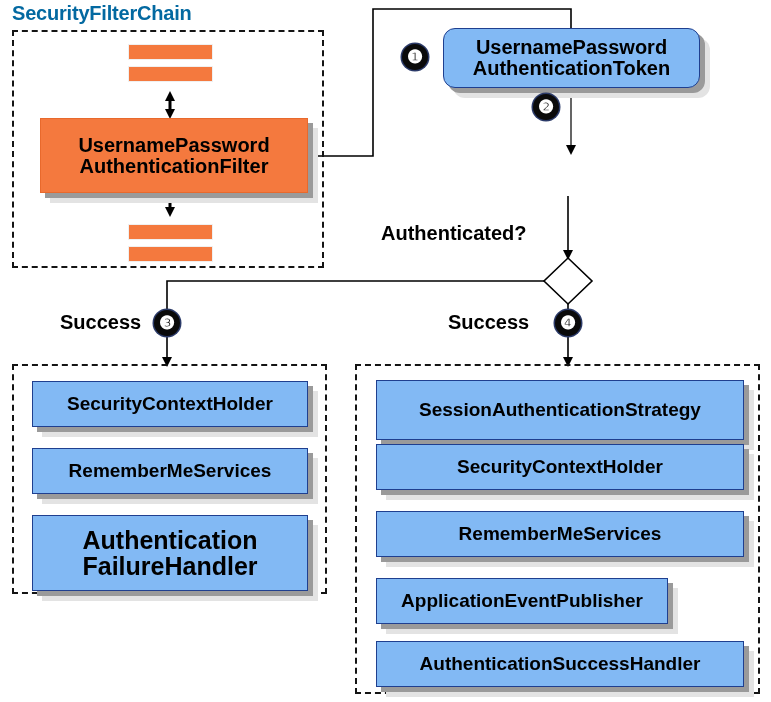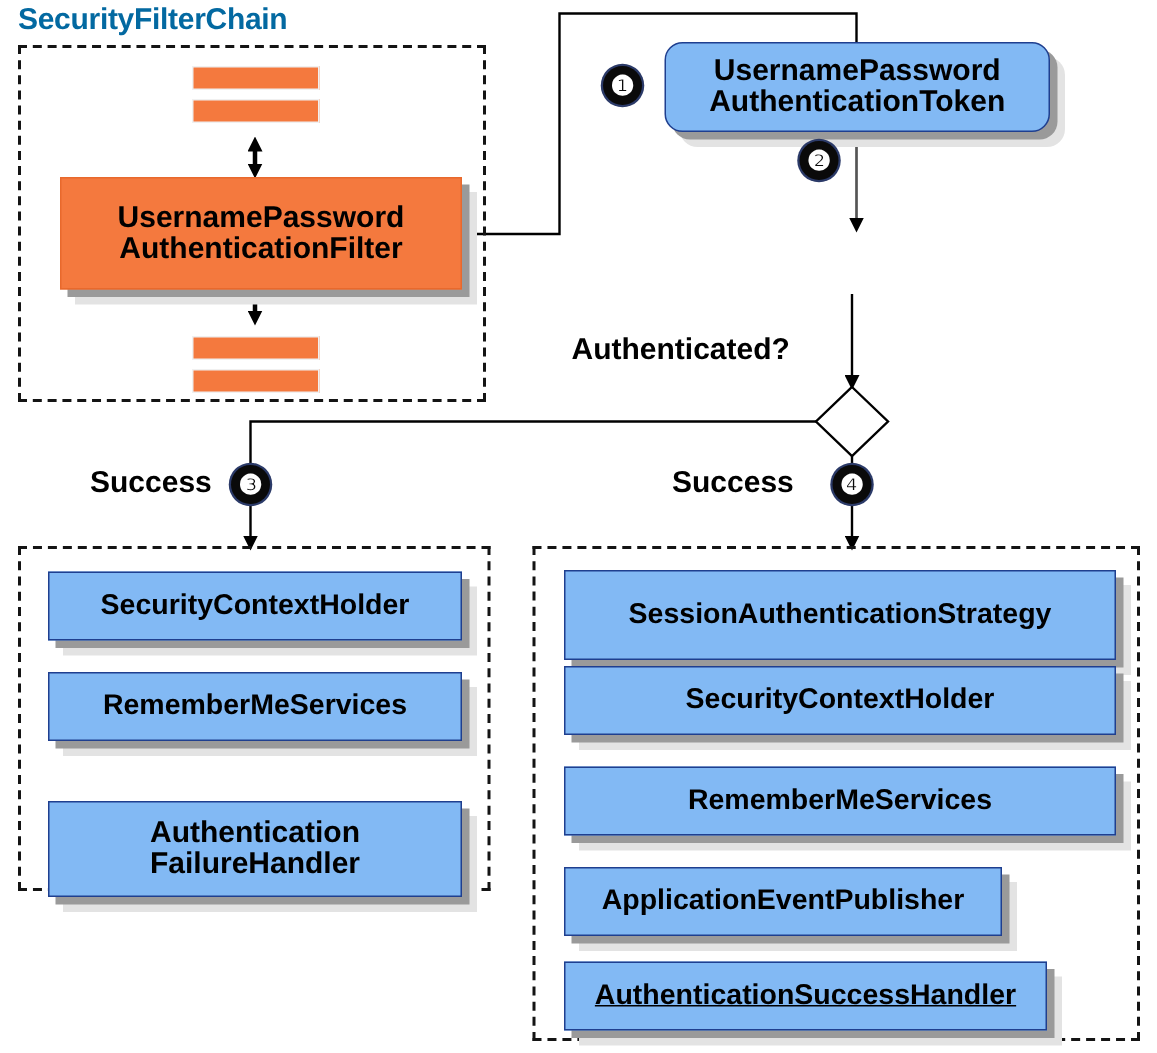--- a/index.html
+++ b/index.html
@@ -188,21 +188,21 @@
   <div class="group-box" style="left:12px; top:364px; width:315px; height:230px;"></div>
 
   <div class="node blue shadowed" style="left:32px; top:381px; width:276px; height:46px; font-size:19px;">
     <span class="node-label">SecurityContextHolder</span>
   </div>
 
   <div class="node blue shadowed" style="left:32px; top:448px; width:276px; height:46px; font-size:19px;">
     <span class="node-label">RememberMeServices</span>
   </div>
 
-  <div class="node blue shadowed" style="left:32px; top:534px; width:276px; height:64px; font-size:20px;">
+  <div class="node blue shadowed" style="left:32px; top:515px; width:276px; height:76px; font-size:25px;">
     <span class="node-label">Authentication
 FailureHandler</span>
   </div>
 
   <div class="group-box" style="left:355px; top:364px; width:405px; height:330px;"></div>
 
   <div class="node blue shadowed" style="left:376px; top:380px; width:368px; height:60px; font-size:19px;">
     <span class="node-label">SessionAuthenticationStrategy</span>
   </div>
 
@@ -211,17 +211,17 @@
   </div>
 
   <div class="node blue shadowed" style="left:376px; top:511px; width:368px; height:46px; font-size:19px;">
     <span class="node-label">RememberMeServices</span>
   </div>
 
   <div class="node blue shadowed" style="left:376px; top:578px; width:292px; height:46px; font-size:19px;">
     <span class="node-label">ApplicationEventPublisher</span>
   </div>
 
-  <div class="node blue shadowed" style="left:376px; top:641px; width:322px; height:46px; font-size:19px;text-decoration:underline;">
+  <div class="node blue shadowed" style="left:376px; top:641px; width:368px; height:46px; font-size:19px;">
     <span class="node-label">AuthenticationSuccessHandler</span>
   </div>
 
 </div>
 
 </body></html>

